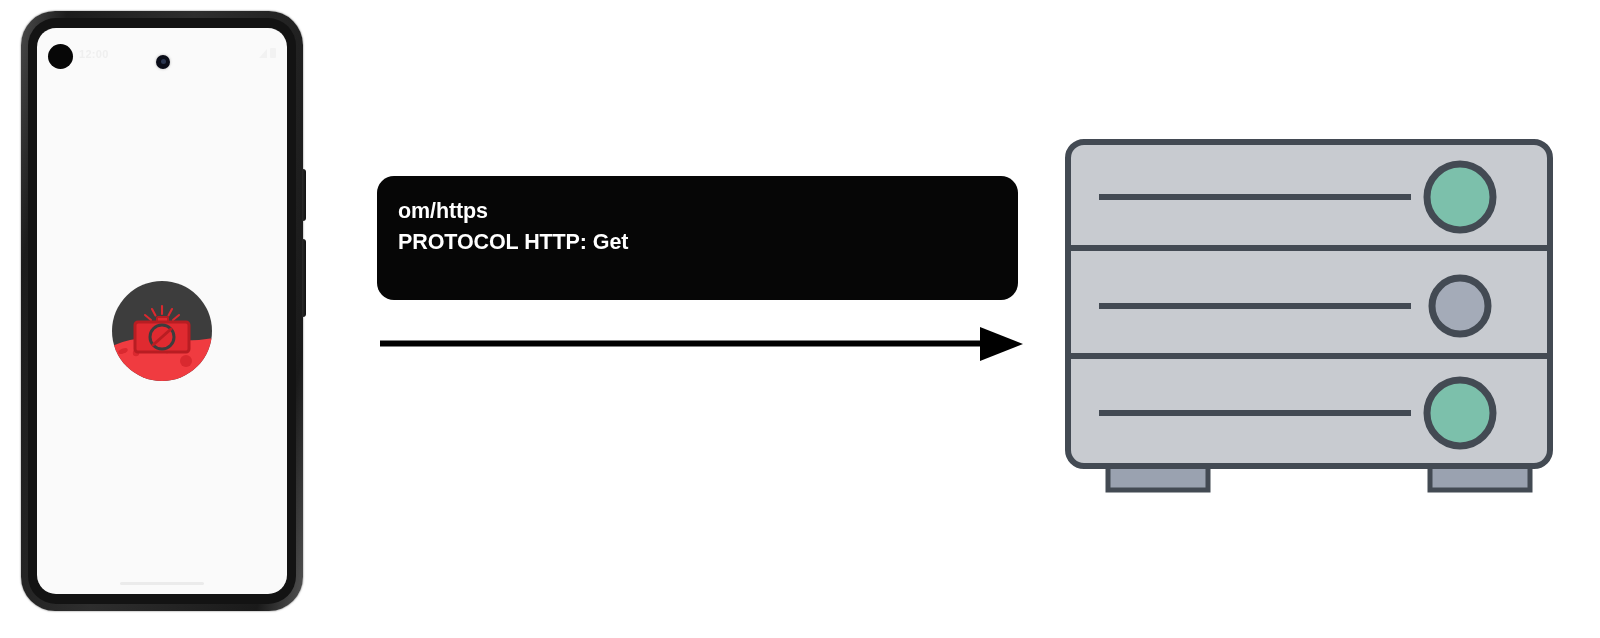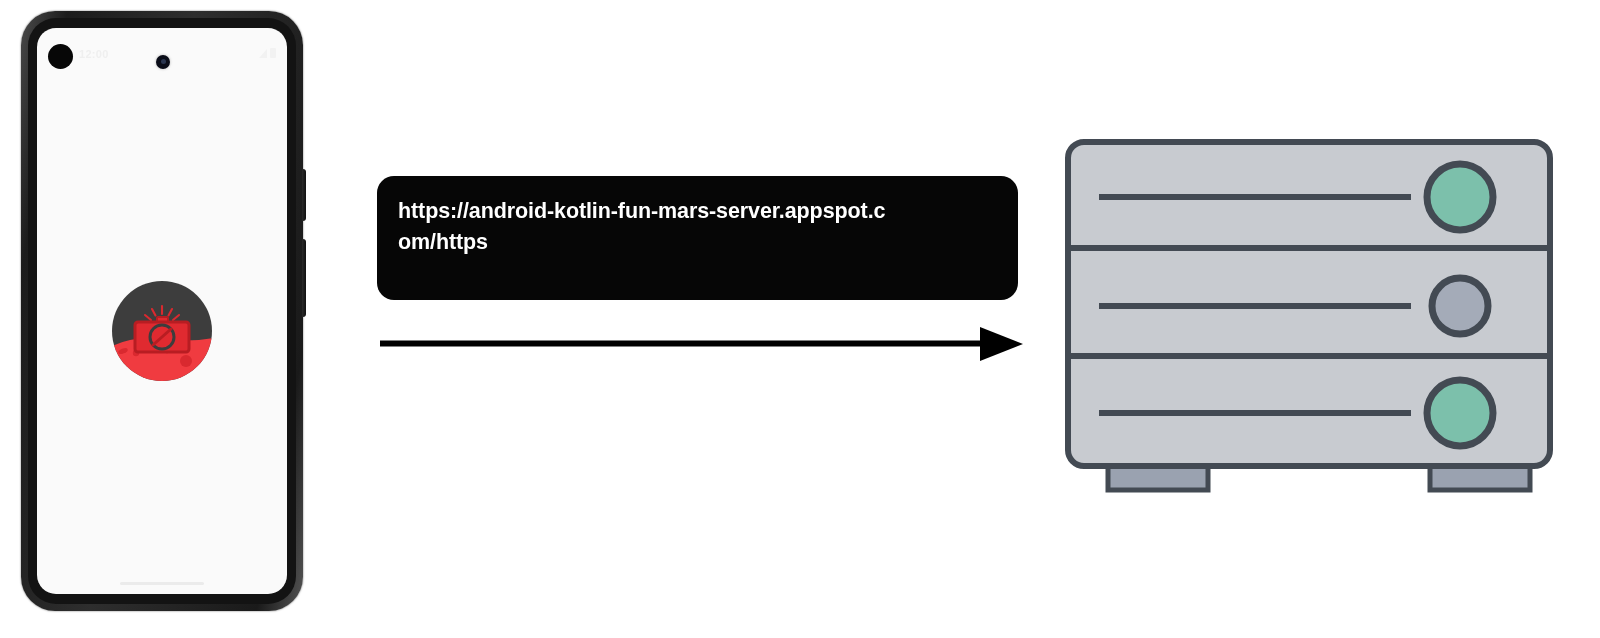--- a/index.html
+++ b/index.html
@@ -219,22 +219,22 @@
         <circle cx="50" cy="56" r="12" fill="#e02a30" stroke="#3d3d3d" stroke-width="3"></circle>
         <path d="M 41 64 L 59 48" stroke="#b81d22" stroke-width="3" stroke-linecap="round"></path>
       </g>
     </svg>
 
     <div id="gesture-bar"></div>
   </div>
 </div>
 
 <div id="request-callout">
-  <div class="line">https://android-kotlin-fun-mars-server.appspot.c</div>
   <div class="line">om/https</div>
+  <div class="line">PROTOCOL HTTP: Get</div>
 </div>
 
 <svg id="request-arrow" viewBox="0 0 645 44">
   <line x1="2" y1="21.5" x2="605" y2="21.5" stroke="#000000" stroke-width="6"></line>
   <polygon points="602,5 645,22 602,39" fill="#000000"></polygon>
 </svg>
 
 <svg id="server-illustration" viewBox="0 0 495 375">
 
   <rect x="48" y="330" width="100" height="32" fill="#9aa2b0" stroke="#434a53" stroke-width="5"></rect>

